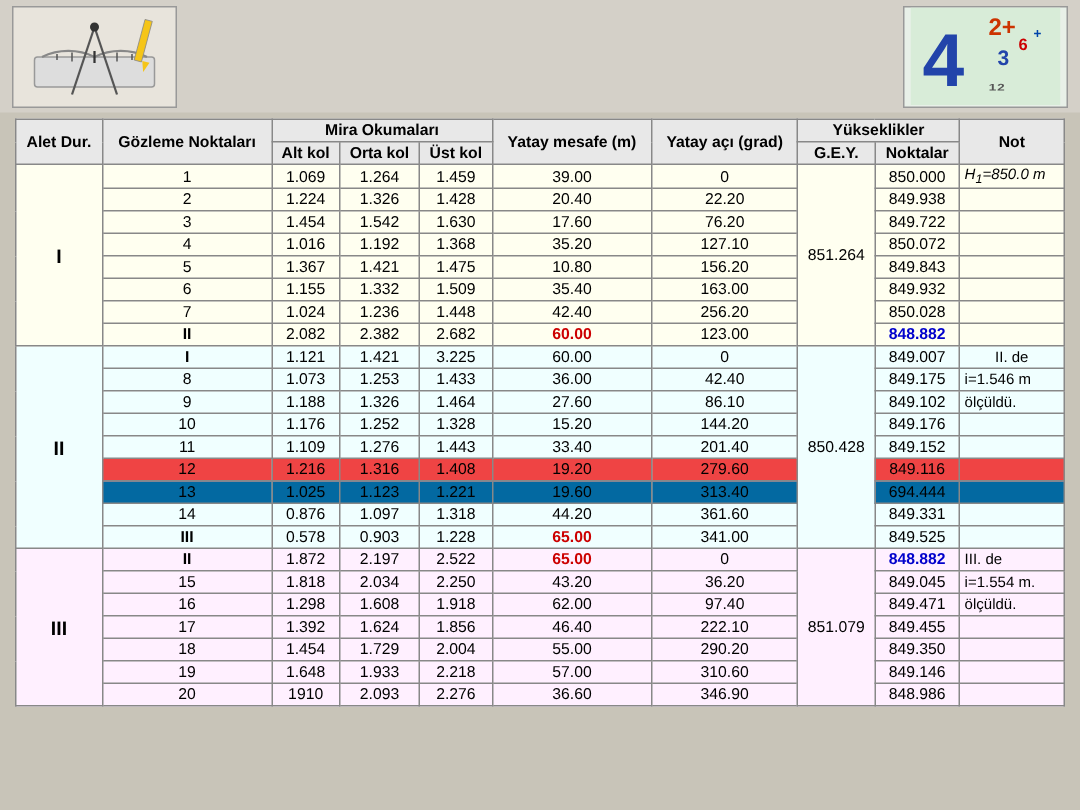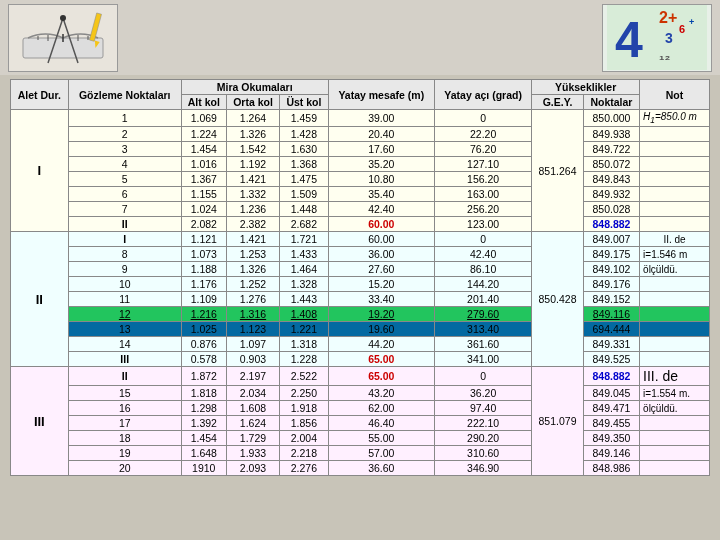--- a/index.html
+++ b/index.html
@@ -229,21 +229,21 @@
             <td style="color: rgb(204, 0, 0); font-weight: bold;">60.00</td>
             <td>123.00</td>
             <td style="color: rgb(0, 0, 204); font-weight: bold;">848.882</td>
             <td style="text-align: left; font-size: 10px; white-space: nowrap;"></td>
           </tr>
           <tr style="background: rgb(240, 255, 255);">
             <td rowspan="9" style="font-weight: bold; font-size: 13px;">II</td>
             <td style="font-weight: bold;">I</td>
             <td>1.121</td>
             <td>1.421</td>
-            <td>1.721</td>
+            <td>3.225</td>
             <td>60.00</td>
             <td>0</td>
             <td rowspan="9">850.428</td>
             <td>849.007</td>
             <td style="text-align: center; font-size: 10px; white-space: nowrap;">II. de</td>
           </tr>
           <tr style="background: rgb(240, 255, 255);">
             <td>8</td>
             <td>1.073</td>
             <td>1.253</td>
@@ -276,21 +276,21 @@
           <tr style="background: rgb(240, 255, 255); margin-left: 12px;">
             <td>11</td>
             <td>1.109</td>
             <td>1.276</td>
             <td>1.443</td>
             <td>33.40</td>
             <td>201.40</td>
             <td>849.152</td>
             <td style="text-align: left; font-size: 10px; white-space: nowrap;"></td>
           </tr>
-          <tr style="background: #22c55e; text-decoration: underline;">
+          <tr style="background: #ef4444;">
             <td>12</td>
             <td>1.216</td>
             <td>1.316</td>
             <td>1.408</td>
             <td>19.20</td>
             <td>279.60</td>
             <td>849.116</td>
             <td style="text-align: left; font-size: 10px; white-space: nowrap;"></td>
           </tr>
           <tr style="background: #0369a1;">
@@ -326,21 +326,21 @@
           <tr style="background: rgb(255, 240, 255);">
             <td rowspan="7" style="font-weight: bold; font-size: 13px;">III</td>
             <td style="font-weight: bold;">II</td>
             <td>1.872</td>
             <td>2.197</td>
             <td>2.522</td>
             <td style="color: rgb(204, 0, 0); font-weight: bold;">65.00</td>
             <td>0</td>
             <td rowspan="7">851.079</td>
             <td style="color: rgb(0, 0, 204); font-weight: bold;">848.882</td>
-            <td style="text-align: left; font-size: 14px; white-space: nowrap;">III. de</td>
+            <td style="text-align: left; font-size: 10px; white-space: nowrap;">III. de</td>
           </tr>
           <tr style="background: rgb(255, 240, 255);">
             <td>15</td>
             <td>1.818</td>
             <td>2.034</td>
             <td>2.250</td>
             <td>43.20</td>
             <td>36.20</td>
             <td>849.045</td>
             <td style="text-align: left; font-size: 10px; white-space: nowrap;">i=1.554 m.</td>

